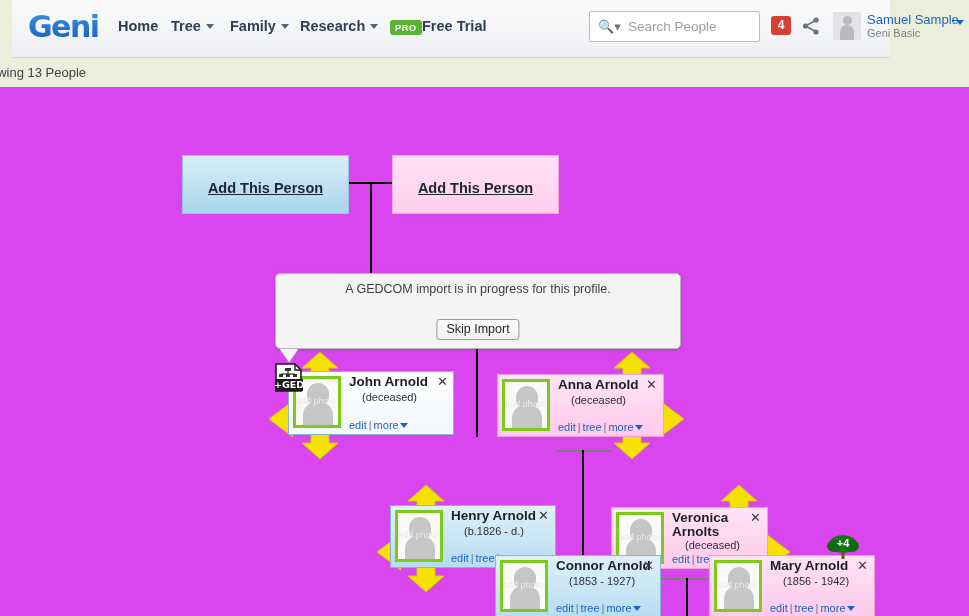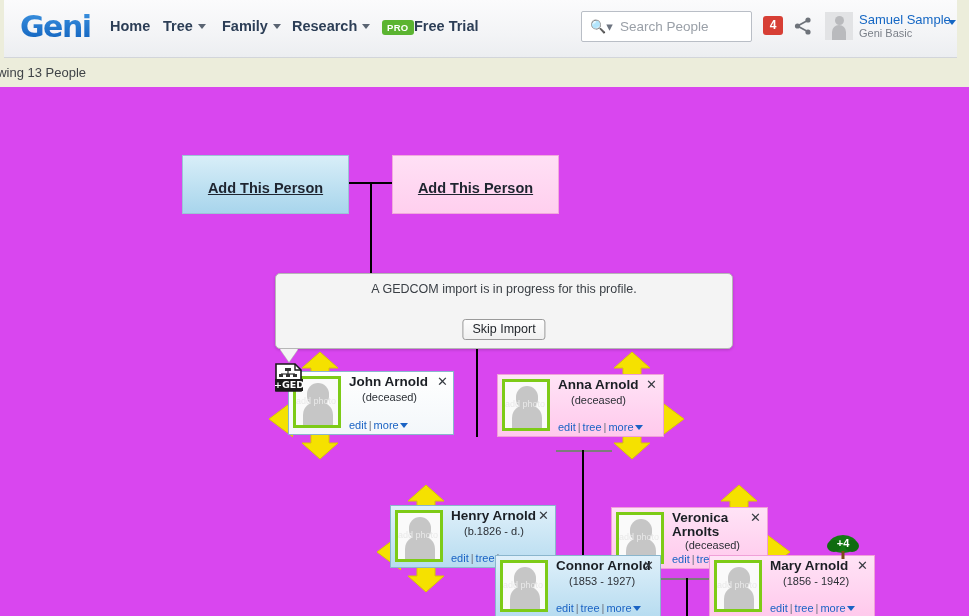--- a/index.html
+++ b/index.html
@@ -6,22 +6,22 @@
   html, body {
     margin: 0; padding: 0;
     width: 969px; height: 616px;
     overflow: hidden;
     font-family: "Liberation Sans", sans-serif;
     background: #eceddb;
   }
 
   
   #header {
-    position: absolute; left: 4px; top: 0;
-    width: 953px; height: 58px;
+    position: absolute; left: 12px; top: 0;
+    width: 878px; height: 58px;
     background: linear-gradient(to bottom, #fbfbfc 0%, #f3f4f6 60%, #eceef1 100%);
     border-bottom: 1px solid #d2d5da;
     z-index: 50;
   }
   #logo {
     position: absolute; left: 16px; top: 10px;
     font-size: 30px; font-weight: bold;
     letter-spacing: -1.5px;
     color: #1567c4;
     line-height: 34px;
@@ -291,21 +291,21 @@
     text-align: center;
     font-size: 11px; font-weight: bold;
     color: #fff;
     z-index: 3;
   }
 
   
   #gedcom-tip {
     position: absolute;
     left: 275px; top: 186px;
-    width: 458px; height: 76px;
+    width: 406px; height: 76px;
     background: #f4f4f4;
     border: 1px solid #b6b6b6;
     border-radius: 5px;
     z-index: 60;
     box-shadow: 0 1px 3px rgba(0,0,0,.18);
   }
   #gedcom-tip .tline {
     position: absolute; left: 0; right: 0;
     text-align: center;
     font-size: 12.5px; color: #3a3f45;

